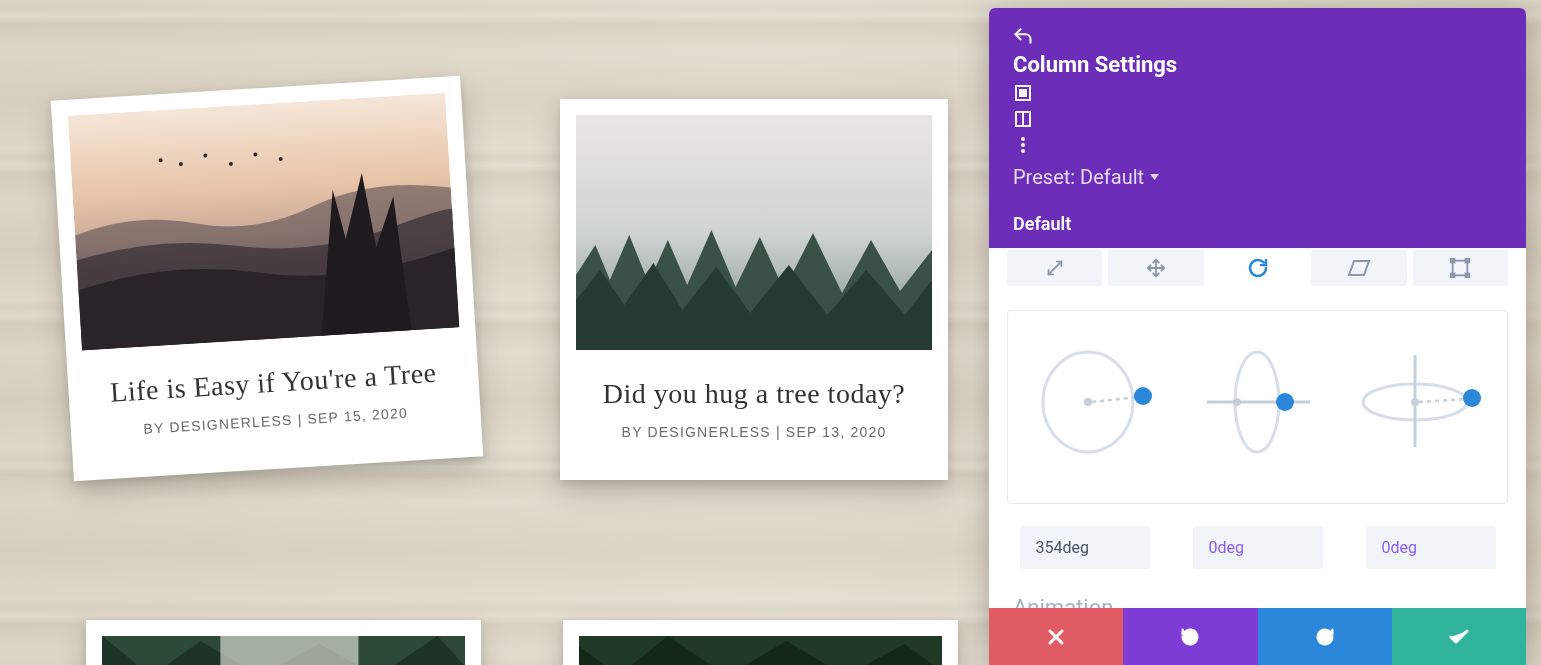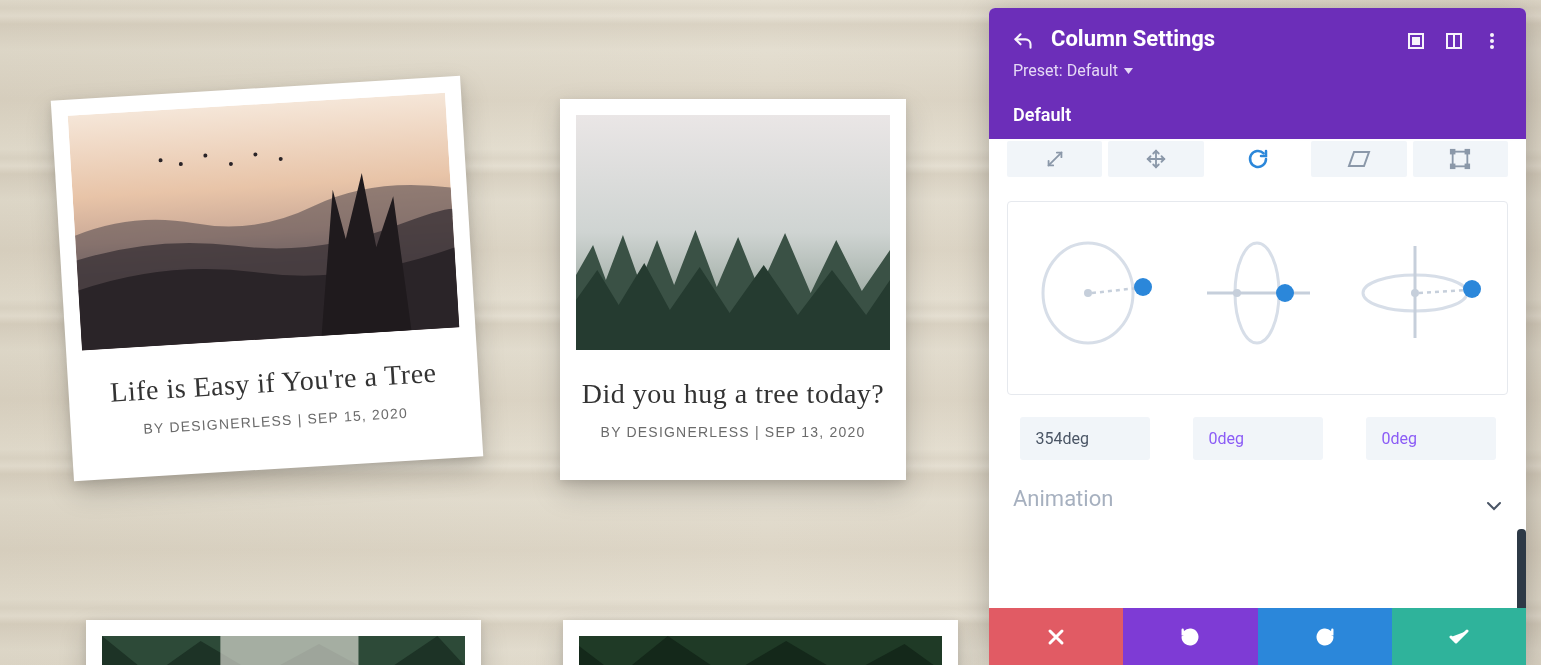--- a/index.html
+++ b/index.html
@@ -76,37 +76,38 @@
   display: flex;
   flex-direction: column;
 }
 .panel-header {
   background: #6c2eb9;
   color: #fff;
   padding: 18px 24px 10px 24px;
 }
 .panel-header-top {
   display: flex;
-  align-items: flex-end;
-  gap: 18px;
+  align-items: flex-start;
+  gap: 6px;
+  flex-direction: column;
 }
 .panel-title {
   font-size: 22px;
   font-weight: 700;
   flex: 1;
 }
 .header-icon {
   width: 20px; height: 20px;
   display: inline-flex; align-items: center; justify-content: center;
   cursor: pointer;
   opacity: 0.95;
 }
 .preset-row {
   margin-top: 10px;
-  font-size: 16px;
+  font-size: 20px;
   color: #e5d9f5;
   display: inline-flex;
   align-items: center;
   gap: 6px;
   cursor: pointer;
 }
 .tabs {
   display: flex;
   background: #6c2eb9;
 }
@@ -246,21 +247,21 @@
         <circle cx="135" cy="48" r="2"></circle>
           <circle cx="160" cy="58" r="2"></circle>
         <circle cx="185" cy="50" r="2"></circle>
           <circle cx="210" cy="56" r="2"></circle>
       </g>
     </svg>
     <h2>Life is Easy if You're a Tree</h2>
     <div class="meta">BY DESIGNERLESS | SEP 15, 2020</div>
   </div>
 
-  <div class="card" style="left:560px; top:99px; width:346px;">
+  <div class="card" style="left:560px; top:99px; width:388px;">
     <svg class="card-img" viewBox="0 0 368 235" preserveAspectRatio="none">
       <defs>
         <linearGradient id="fog1" x1="0" y1="0" x2="0" y2="1">
           <stop offset="0" stop-color="#eae6e6"></stop>
           <stop offset="0.5" stop-color="#cfd4d2"></stop>
           <stop offset="0.75" stop-color="#a4b0a9"></stop>
         </linearGradient>
       </defs>
       <rect width="368" height="235" fill="url(#fog1)"></rect>
       <path d="M0,160 L20,130 L35,165 L55,120 L75,168 L95,125 L115,170 L140,115 L165,172 L190,122 L215,175 L245,118 L275,178 L305,125 L335,176 L368,135 L368,235 L0,235 Z" fill="#3a5145"></path>

